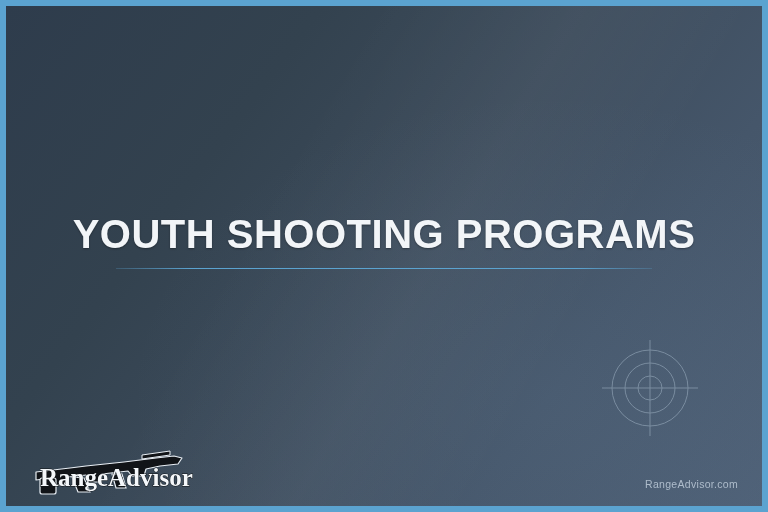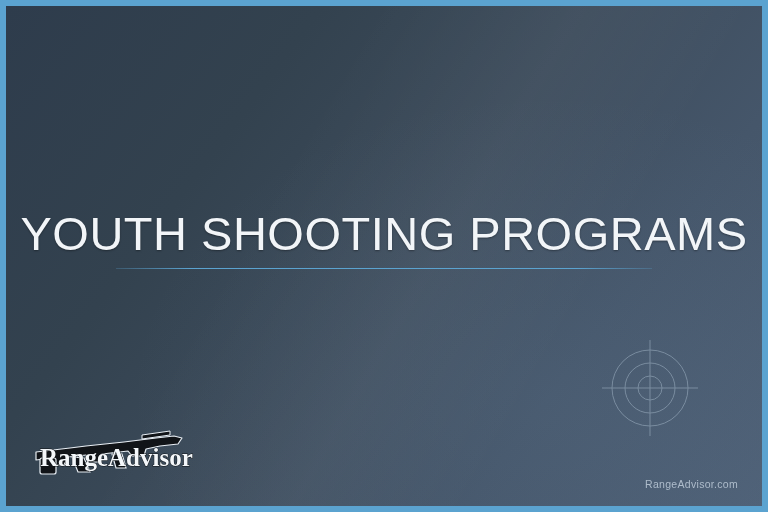--- a/index.html
+++ b/index.html
@@ -44,25 +44,25 @@
 
   
   #title-block {
     position: absolute;
     left: 0;
     right: 0;
     top: 207px;
     text-align: center;
   }
   #slide-title {
-    font-size: 47px;
+    font-size: 40px;
     line-height: 42px;
     color: #f2f5f8;
     letter-spacing: 0.5px;
-    font-weight: 400;
+    font-weight: 700;
     text-shadow: 0 1px 2px rgba(0,0,0,0.35);
   }
   #slide-subtitle {
     margin-top: 11px;
     font-size: 15.5px;
     line-height: 20px;
     color: #cdd7e0;
     font-weight: 400;
     letter-spacing: 0.2px;
   }
@@ -81,21 +81,21 @@
     width: 96px;
     height: 96px;
     opacity: 0.42;
   }
   #target-decoration svg { display: block; }
 
   
   #logo {
     position: absolute;
     left: 22px;
-    bottom: 26px;
+    bottom: 6px;
     width: 176px;
     height: 62px;
   }
   #logo svg { display: block; }
 
   
   #footer-url {
     position: absolute;
     right: 24px;
     bottom: 16px;

